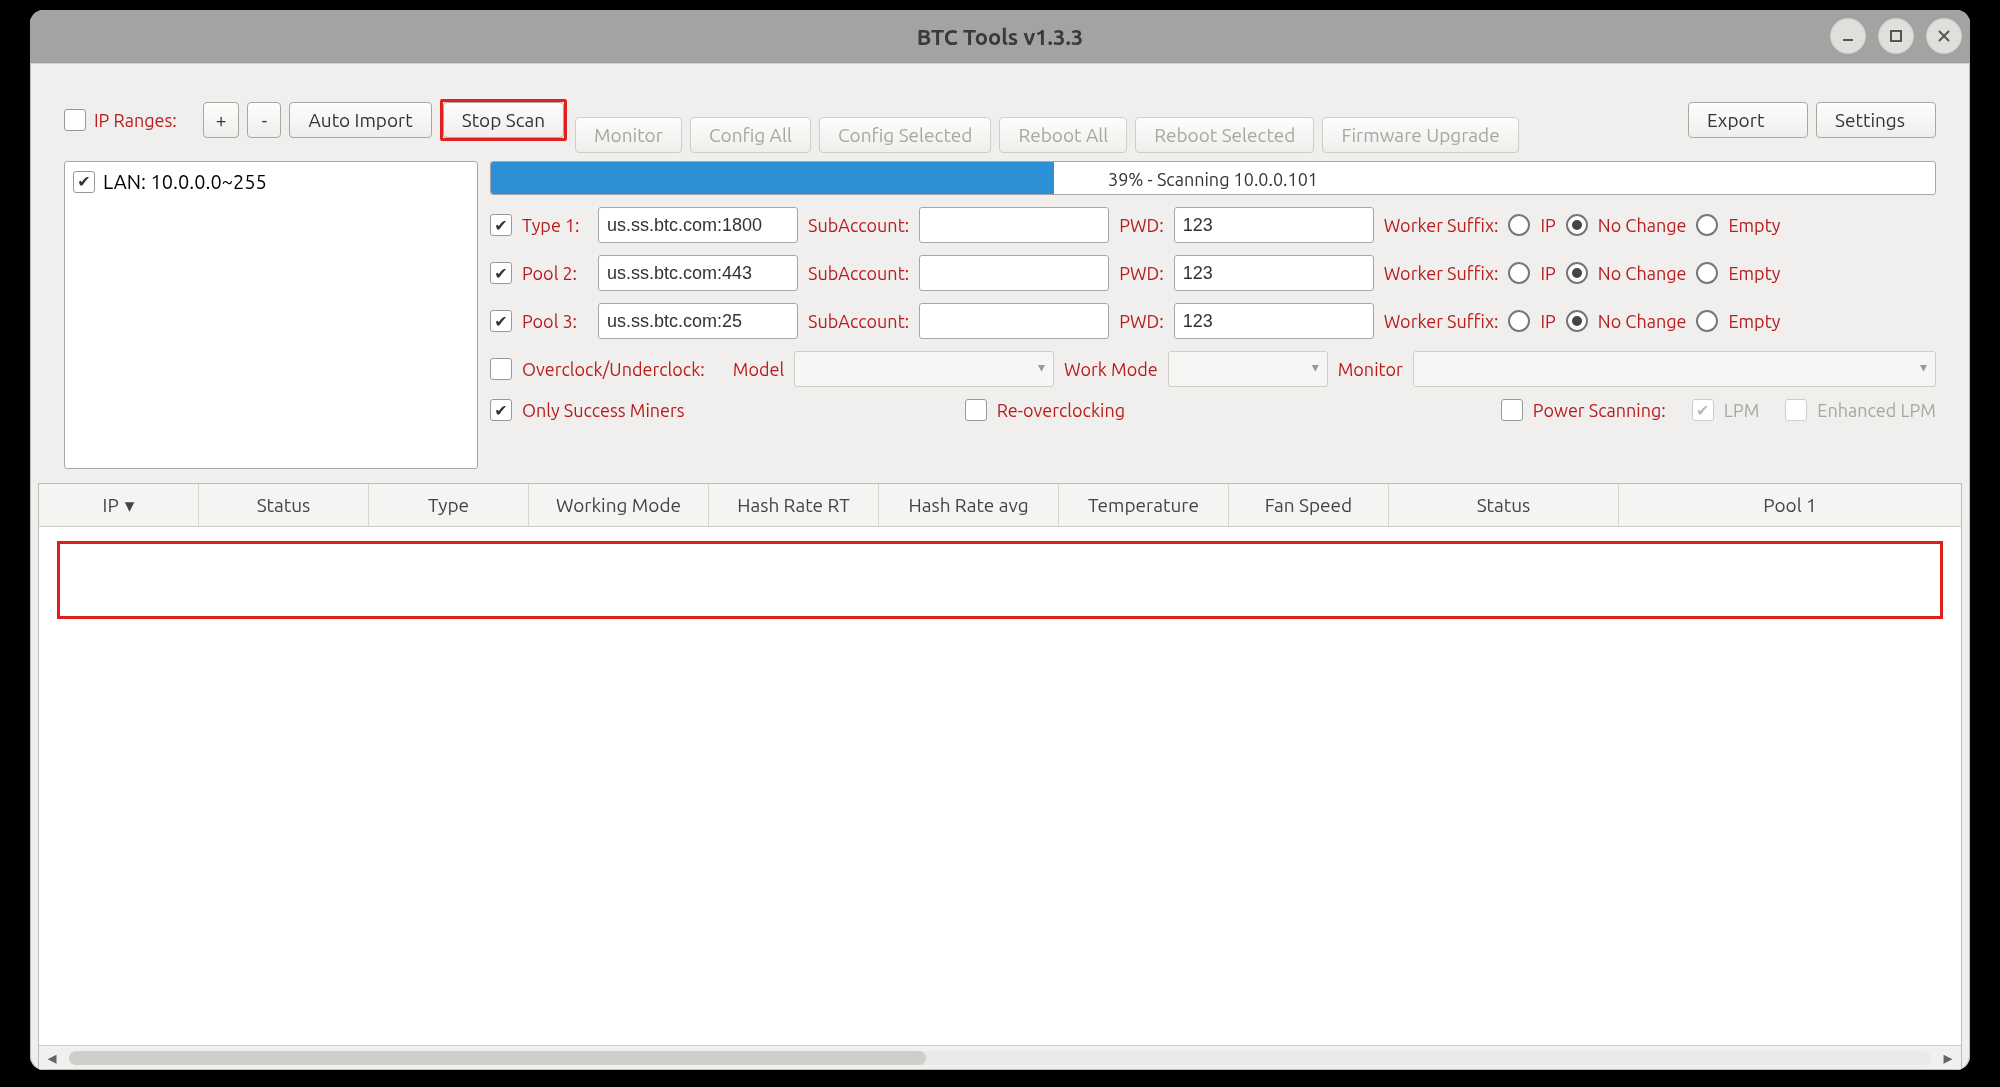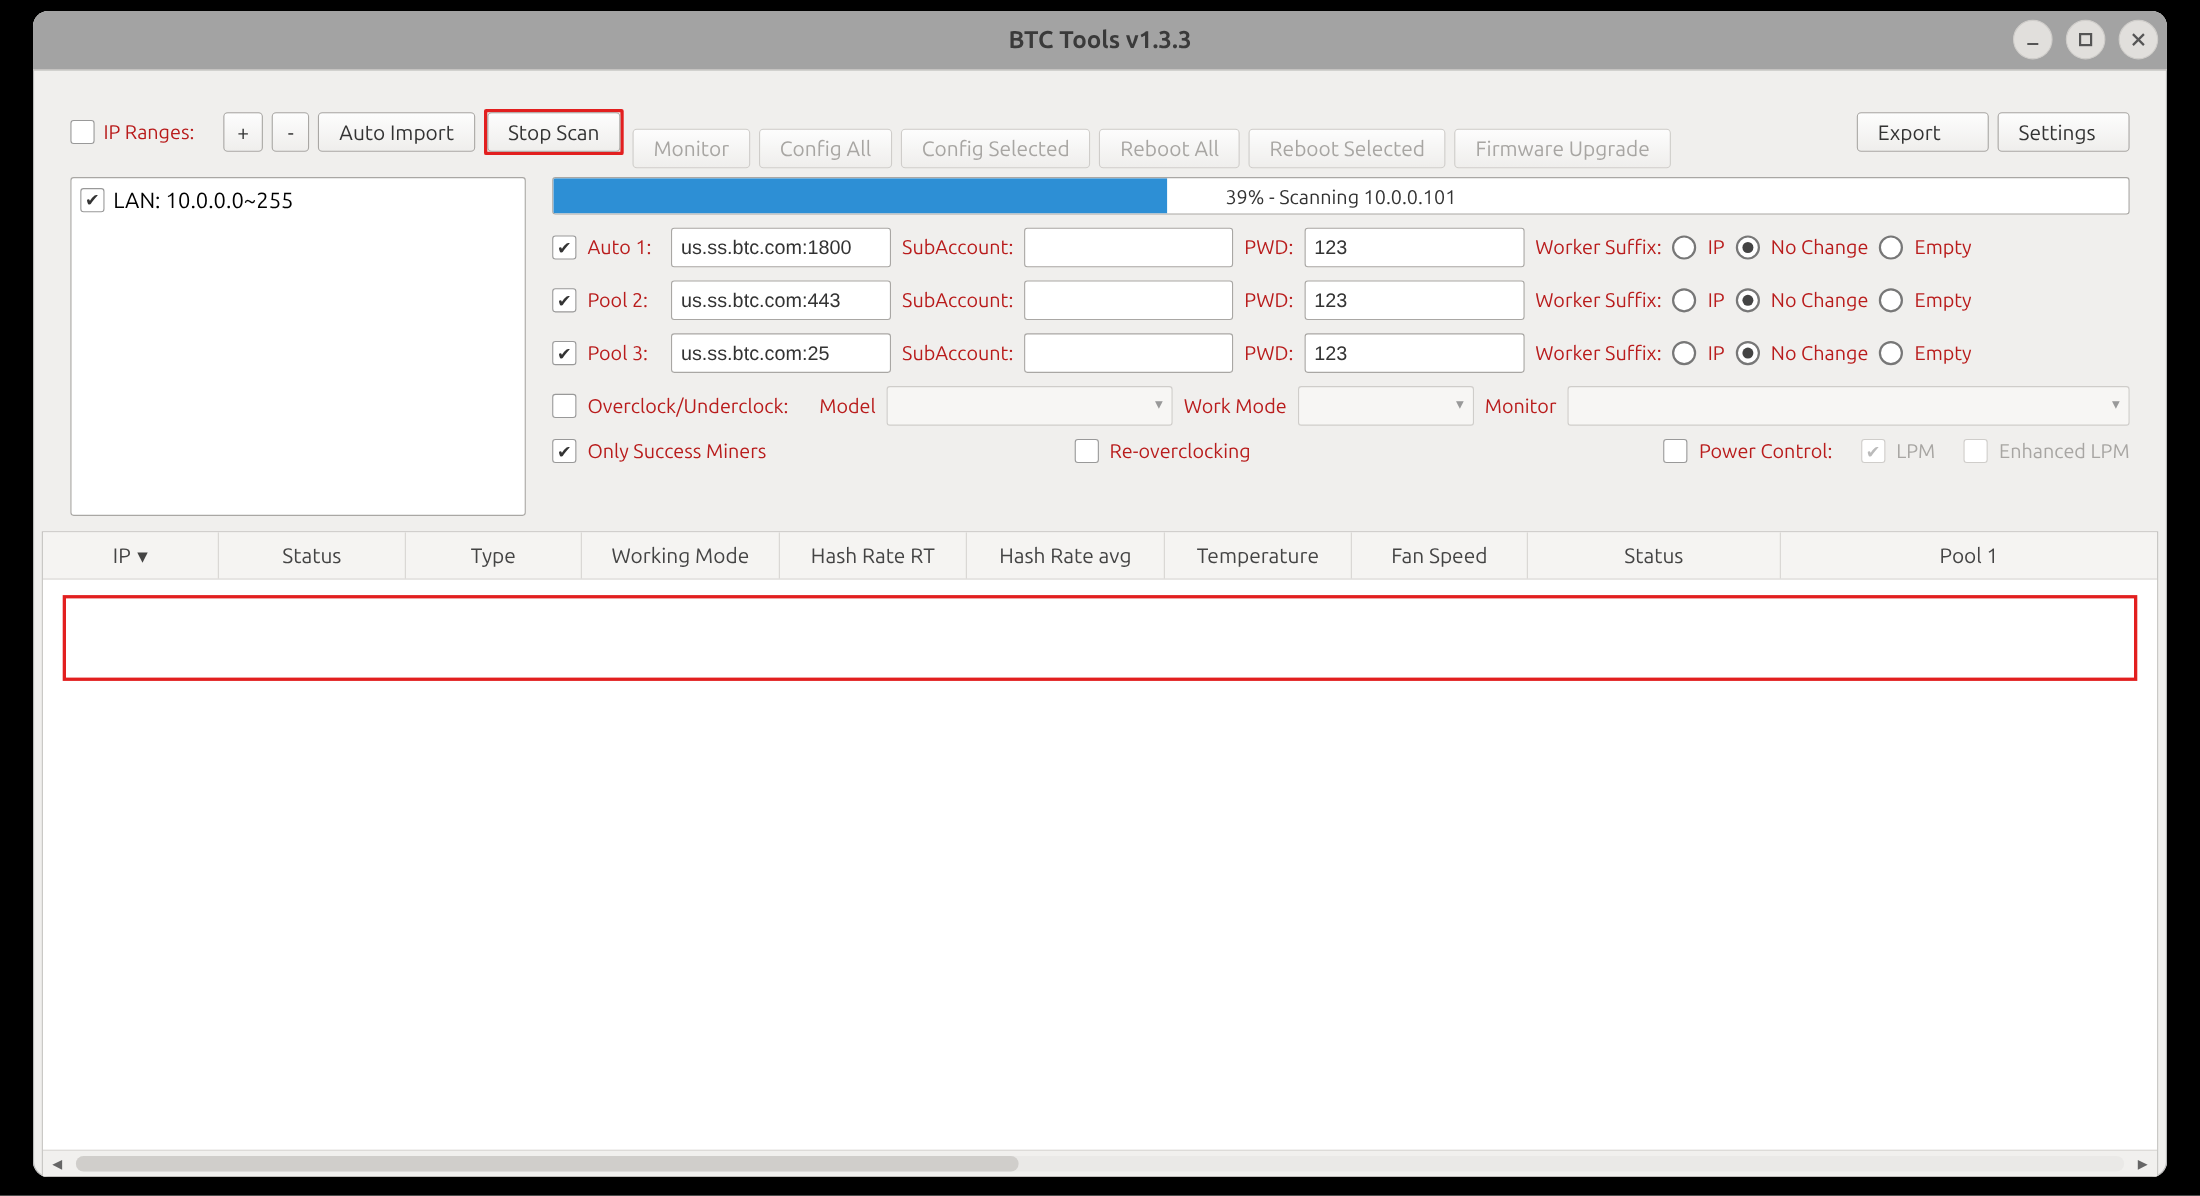--- a/index.html
+++ b/index.html
@@ -68,21 +68,21 @@
     border-radius:4px;
     color:#333; font-size:19px;
     cursor:pointer;
     white-space:nowrap;
   }
   .btn.small { padding:6px 12px; min-width:34px; text-align:center; }
   .btn.disabled { color:#a8a6a3; border-color:#cfcdca; cursor:default;margin-top:31px; }
   .red-box { border:3px solid #e21f1f; padding:0; display:inline-block; border-radius:2px;}
   .spacer { flex:1; }
   
-  .content { display:flex; gap:24px; padding:0 34px 8px 34px; }
+  .content { display:flex; gap:12px; padding:0 34px 8px 34px; }
   .ip-list {
     width:414px; height:308px;
     border:1px solid #a9a7a4; border-radius:3px;
     background:#fff; padding:6px 8px;
   }
   .ip-item { display:flex; gap:8px; align-items:center; font-size:20px; padding:2px 0;}
   .right-panel { flex:1; display:flex; flex-direction:column; gap:12px; }
   
   .progress {
     height:34px; border:1px solid #a9a7a4; border-radius:3px;
@@ -187,21 +187,21 @@
 
     <div class="right-panel">
 
       <div class="progress">
         <div class="fill" style="width:39%"></div>
         <div class="ptext">39% - Scanning 10.0.0.101</div>
       </div>
 
       <div class="pool-row">
         <span class="ck checked"></span>
-        <span class="lbl" style="width:66px">Auto 1:</span>
+        <span class="lbl" style="width:66px">Type 1:</span>
         <input class="txt" style="width: 200px;" value="us.ss.btc.com:1800">
         <span class="lbl">SubAccount:</span>
         <input class="txt" style="width: 190px;" value="">
         <span class="lbl">PWD:</span>
         <input class="txt" style="width: 200px;" value="123">
         <span class="lbl">Worker Suffix:</span>
         <span class="radio"></span>
           <span class="lbl">IP</span>
         <span class="radio dot"></span>
           <span class="lbl">No Change</span>
@@ -256,21 +256,21 @@
       </div>
 
       <div class="opt-row">
         <span class="ck checked"></span>
         <span class="lbl">Only Success Miners</span>
         <span style="width:260px"></span>
         <span class="ck"></span>
         <span class="lbl">Re-overclocking</span>
         <span class="spacer"></span>
         <span class="ck"></span>
-        <span class="lbl">Power Control:</span>
+        <span class="lbl">Power Scanning:</span>
         <span style="width:6px"></span>
         <span class="ck checked muted" style="border-color:#cfcdca;color:#bbb"></span>
         <span class="lbl muted">LPM</span>
         <span style="width:6px"></span>
         <span class="ck muted" style="border-color:#cfcdca"></span>
         <span class="lbl muted">Enhanced LPM</span>
       </div>
     </div>
   </div>
 

